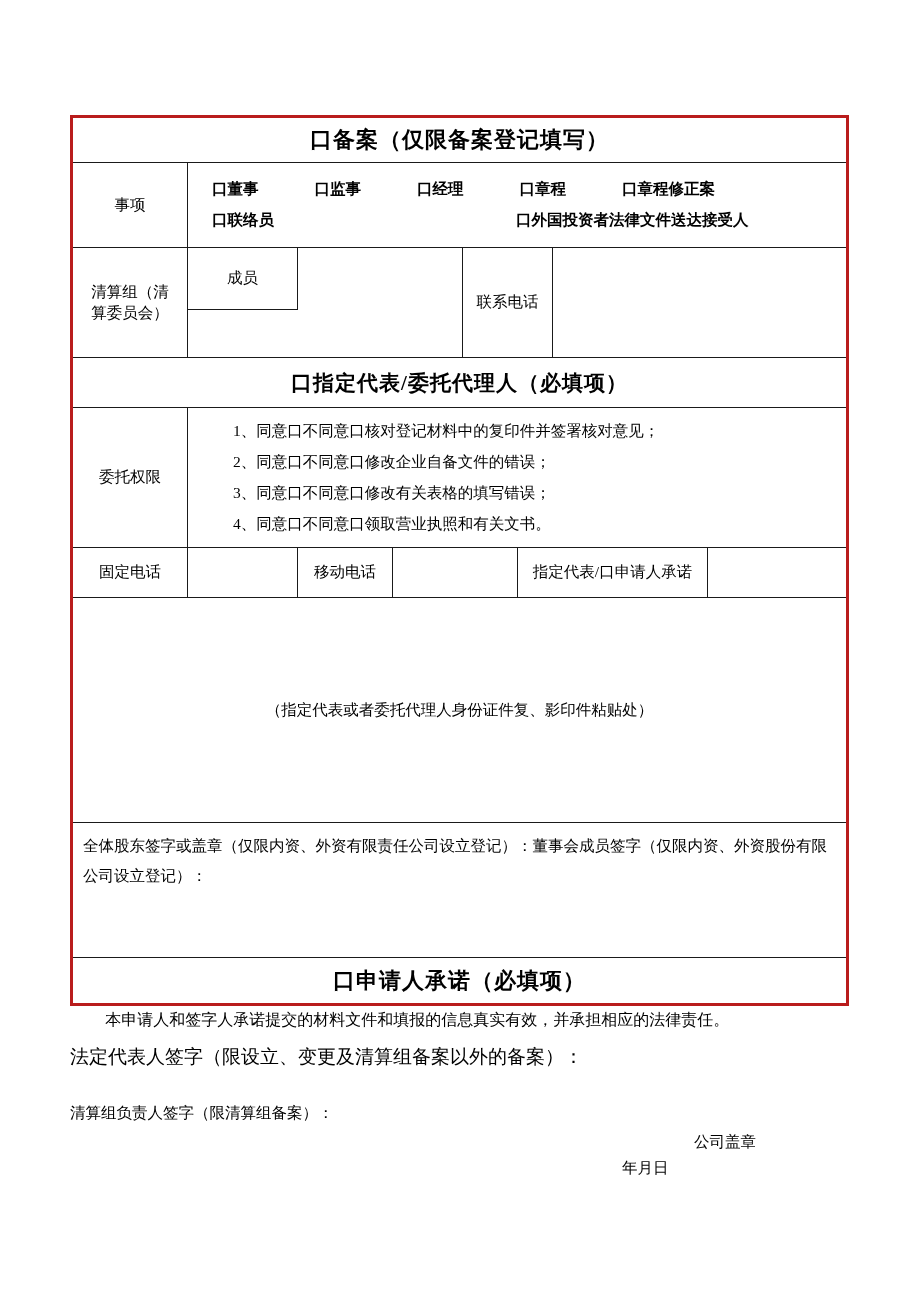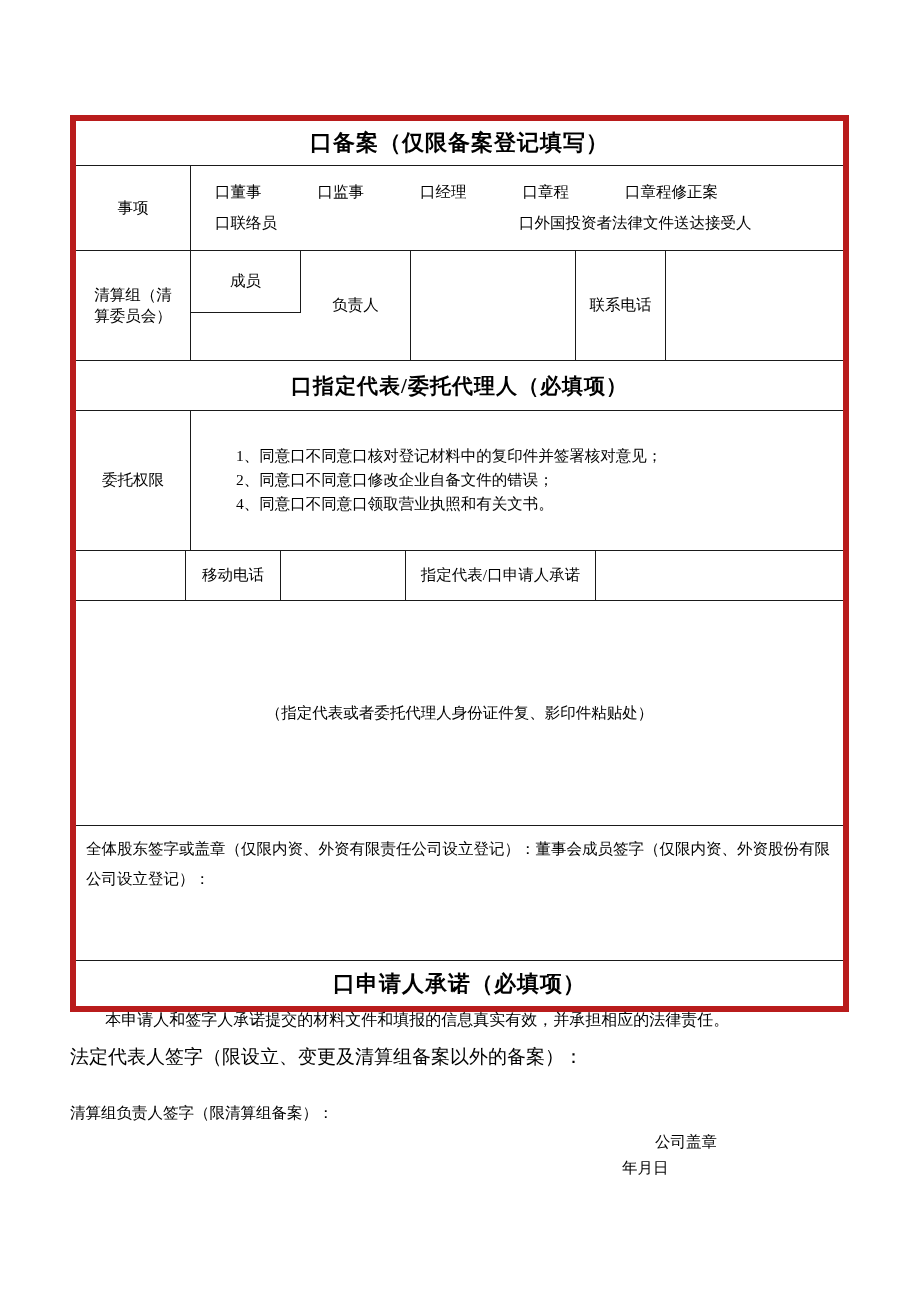--- a/index.html
+++ b/index.html
@@ -4,21 +4,21 @@
 <style>
   html,body{margin:0;padding:0;}
   body{
     width:920px;height:1301px;position:relative;
     background:#ffffff;color:#000000;
     font-family:"Liberation Serif","DejaVu Serif",serif;
     font-size:15.5px;
   }
   .tbl{
     position:absolute;left:70px;top:115px;width:779px;
-    border:6px solid #b91c1c;box-sizing:border-box;
+    border:3px solid #b91c1c;box-sizing:border-box;
     display:flex;flex-direction:column;
   }
   .row{display:flex;border-bottom:1px solid #1a1a1a;box-sizing:border-box;}
   .row.last{border-bottom:none;}
   .cell{box-sizing:border-box;border-right:1px solid #1a1a1a;}
   .cell.end{border-right:none;}
   .c{display:flex;align-items:center;justify-content:center;text-align:center;}
   .fill{flex:1;}
   
   .wLabel{width:115px;}
@@ -33,33 +33,33 @@
   .h85{height:85px;}
   .h110{height:110px;}
   .h62{height:62px;border-bottom:1px solid #1a1a1a;box-sizing:border-box;display:flex;}
   .hSub2{flex:1;display:flex;}
   .h50{height:50px;}
   .h140{height:140px;}
   .h225{height:225px;}
   .h135{height:135px;}
   .bigHead{font-size:22px;font-weight:bold;letter-spacing:1px;}
   .midHead{font-size:21px;font-weight:bold;letter-spacing:1px;}
-  .mattersContent{flex:1;display:flex;flex-direction:column;justify-content:space-evenly;padding:6px 0;}
+  .mattersContent{flex:1;display:flex;flex-direction:column;justify-content:space-evenly;padding:6px 0;font-weight:bold;}
   .optLine1{display:flex;gap:56px;padding-left:24px;}
   .optLine2{display:flex;padding-left:24px;}
   .optLine2 .second{margin-left:242px;}
   .subCol{flex:1;display:flex;flex-direction:row;}
-  .authContent{flex:1;display:flex;flex-direction:column;justify-content:center;gap:3px;padding-left:45px;}
+  .authContent{flex:1;display:flex;flex-direction:column;justify-content:center;gap:10px;padding-left:45px;}
   .shareholdersCell{padding:8px 10px;line-height:1.95;text-align:left;}
   .idPasteCell{font-size:15.5px;}
   .abs{position:absolute;}
   .promise{left:70px;top:1008px;width:782px;font-size:16px;text-indent:2.2em;line-height:1.5;}
   .signLine1{left:70px;top:1044px;font-size:19px;}
   .signLine2{left:70px;top:1103px;font-size:15.5px;}
-  .sealLine{left:655px;top:1132px;font-size:15.5px;}
+  .sealLine{left:694px;top:1132px;font-size:15.5px;}
   .dateLine{left:622px;top:1158px;font-size:15.5px;}
 </style>
 </head>
 <body>
 
 <div class="tbl">
 
   <div class="row h45">
     <div class="cell end fill c bigHead">口备案（仅限备案登记填写）</div>
   </div>
@@ -82,42 +82,43 @@
   </div>
 
   <div class="row h110">
     <div class="cell wLabel c" style="padding:0 14px;">清算组（清算委员会）</div>
     <div class="subCol">
       <div class="h62">
         <div class="cell w110 c">成员</div>
         <div class="cell end fill"></div>
       </div>
       <div class="hSub2">
-        <div class="cell w110 c">负责人</div>
         <div class="cell w165"></div>
         <div class="cell w90 c">联系电话</div>
         <div class="cell end fill"></div>
       </div>
     </div>
   </div>
 
   <div class="row h50">
     <div class="cell end fill c midHead">口指定代表/委托代理人（必填项）</div>
   </div>
 
   <div class="row h140">
     <div class="cell wLabel c">委托权限</div>
     <div class="cell end authContent">
       <div>1、同意口不同意口核对登记材料中的复印件并签署核对意见；</div>
       <div>2、同意口不同意口修改企业自备文件的错误；</div>
+      <div>3、同意口不同意口修改有关表格的填写错误；</div>
       <div>4、同意口不同意口领取营业执照和有关文书。</div>
     </div>
   </div>
 
   <div class="row h50">
+    <div class="cell wLabel c">固定电话</div>
     <div class="cell w110"></div>
     <div class="cell w95 c">移动电话</div>
     <div class="cell w125"></div>
     <div class="cell w190 c">指定代表/口申请人承诺</div>
     <div class="cell end fill"></div>
   </div>
 
   <div class="row h225">
     <div class="cell end fill c idPasteCell">（指定代表或者委托代理人身份证件复、影印件粘贴处）</div>
   </div>

